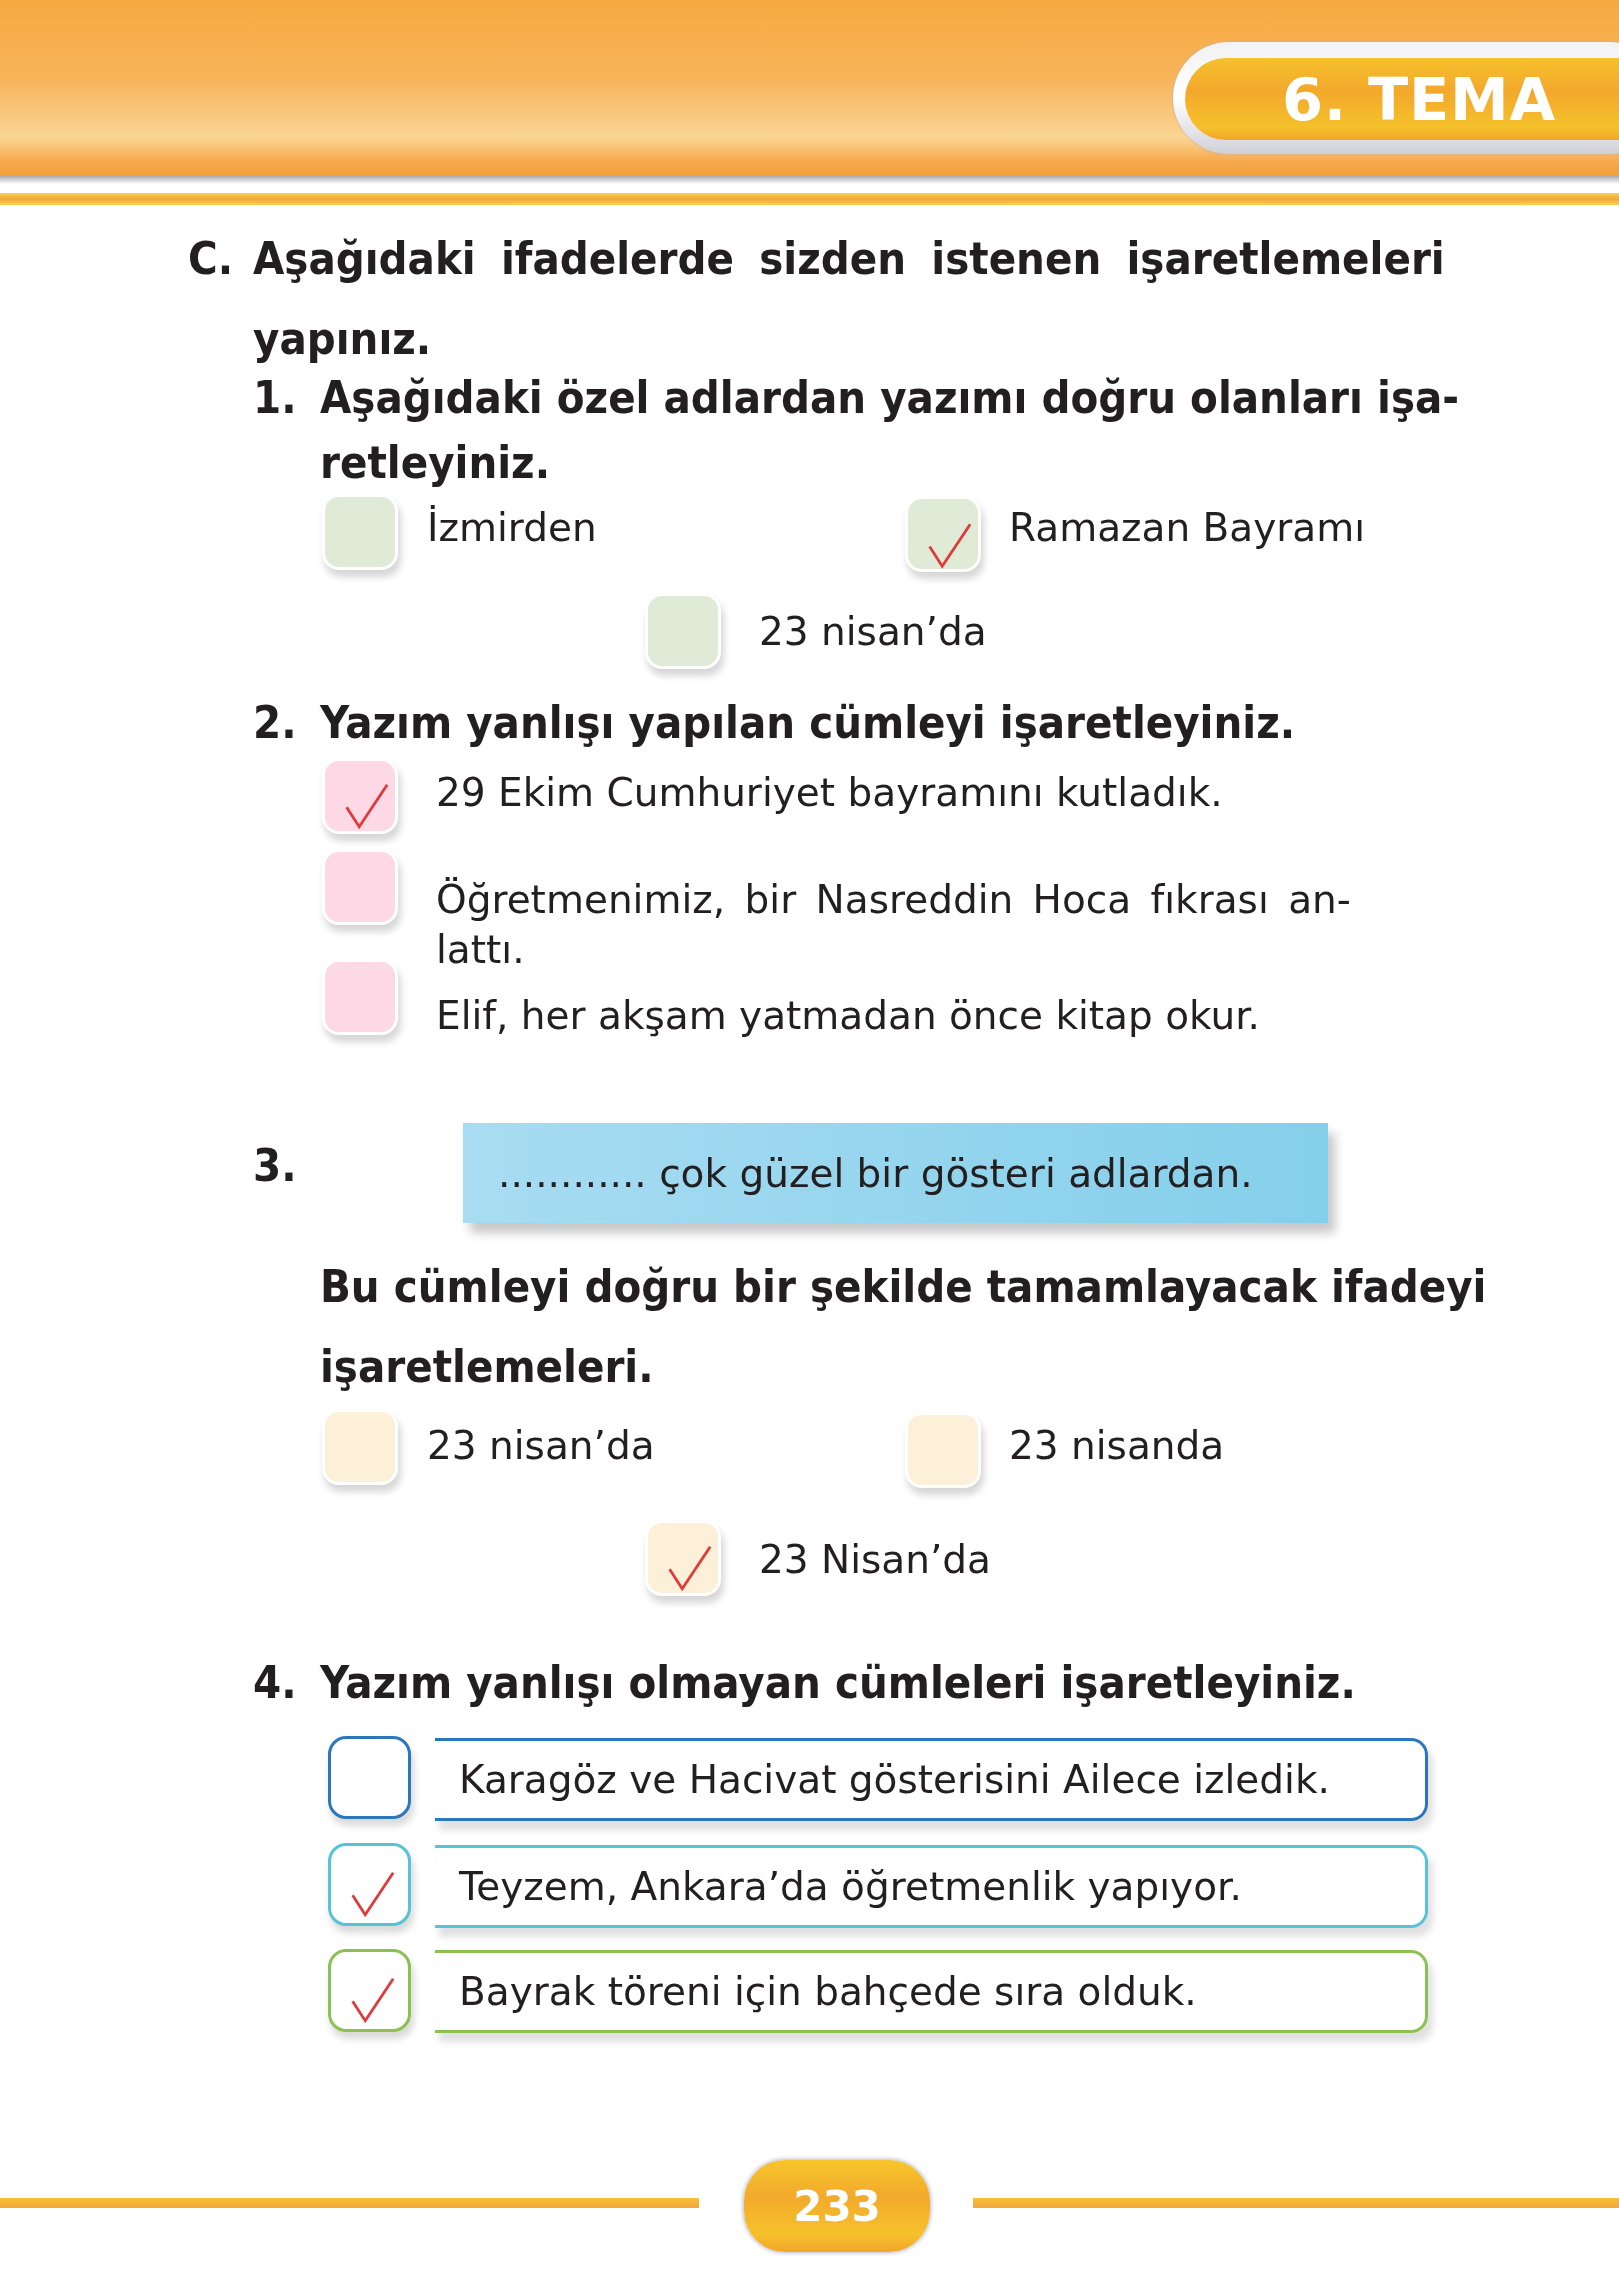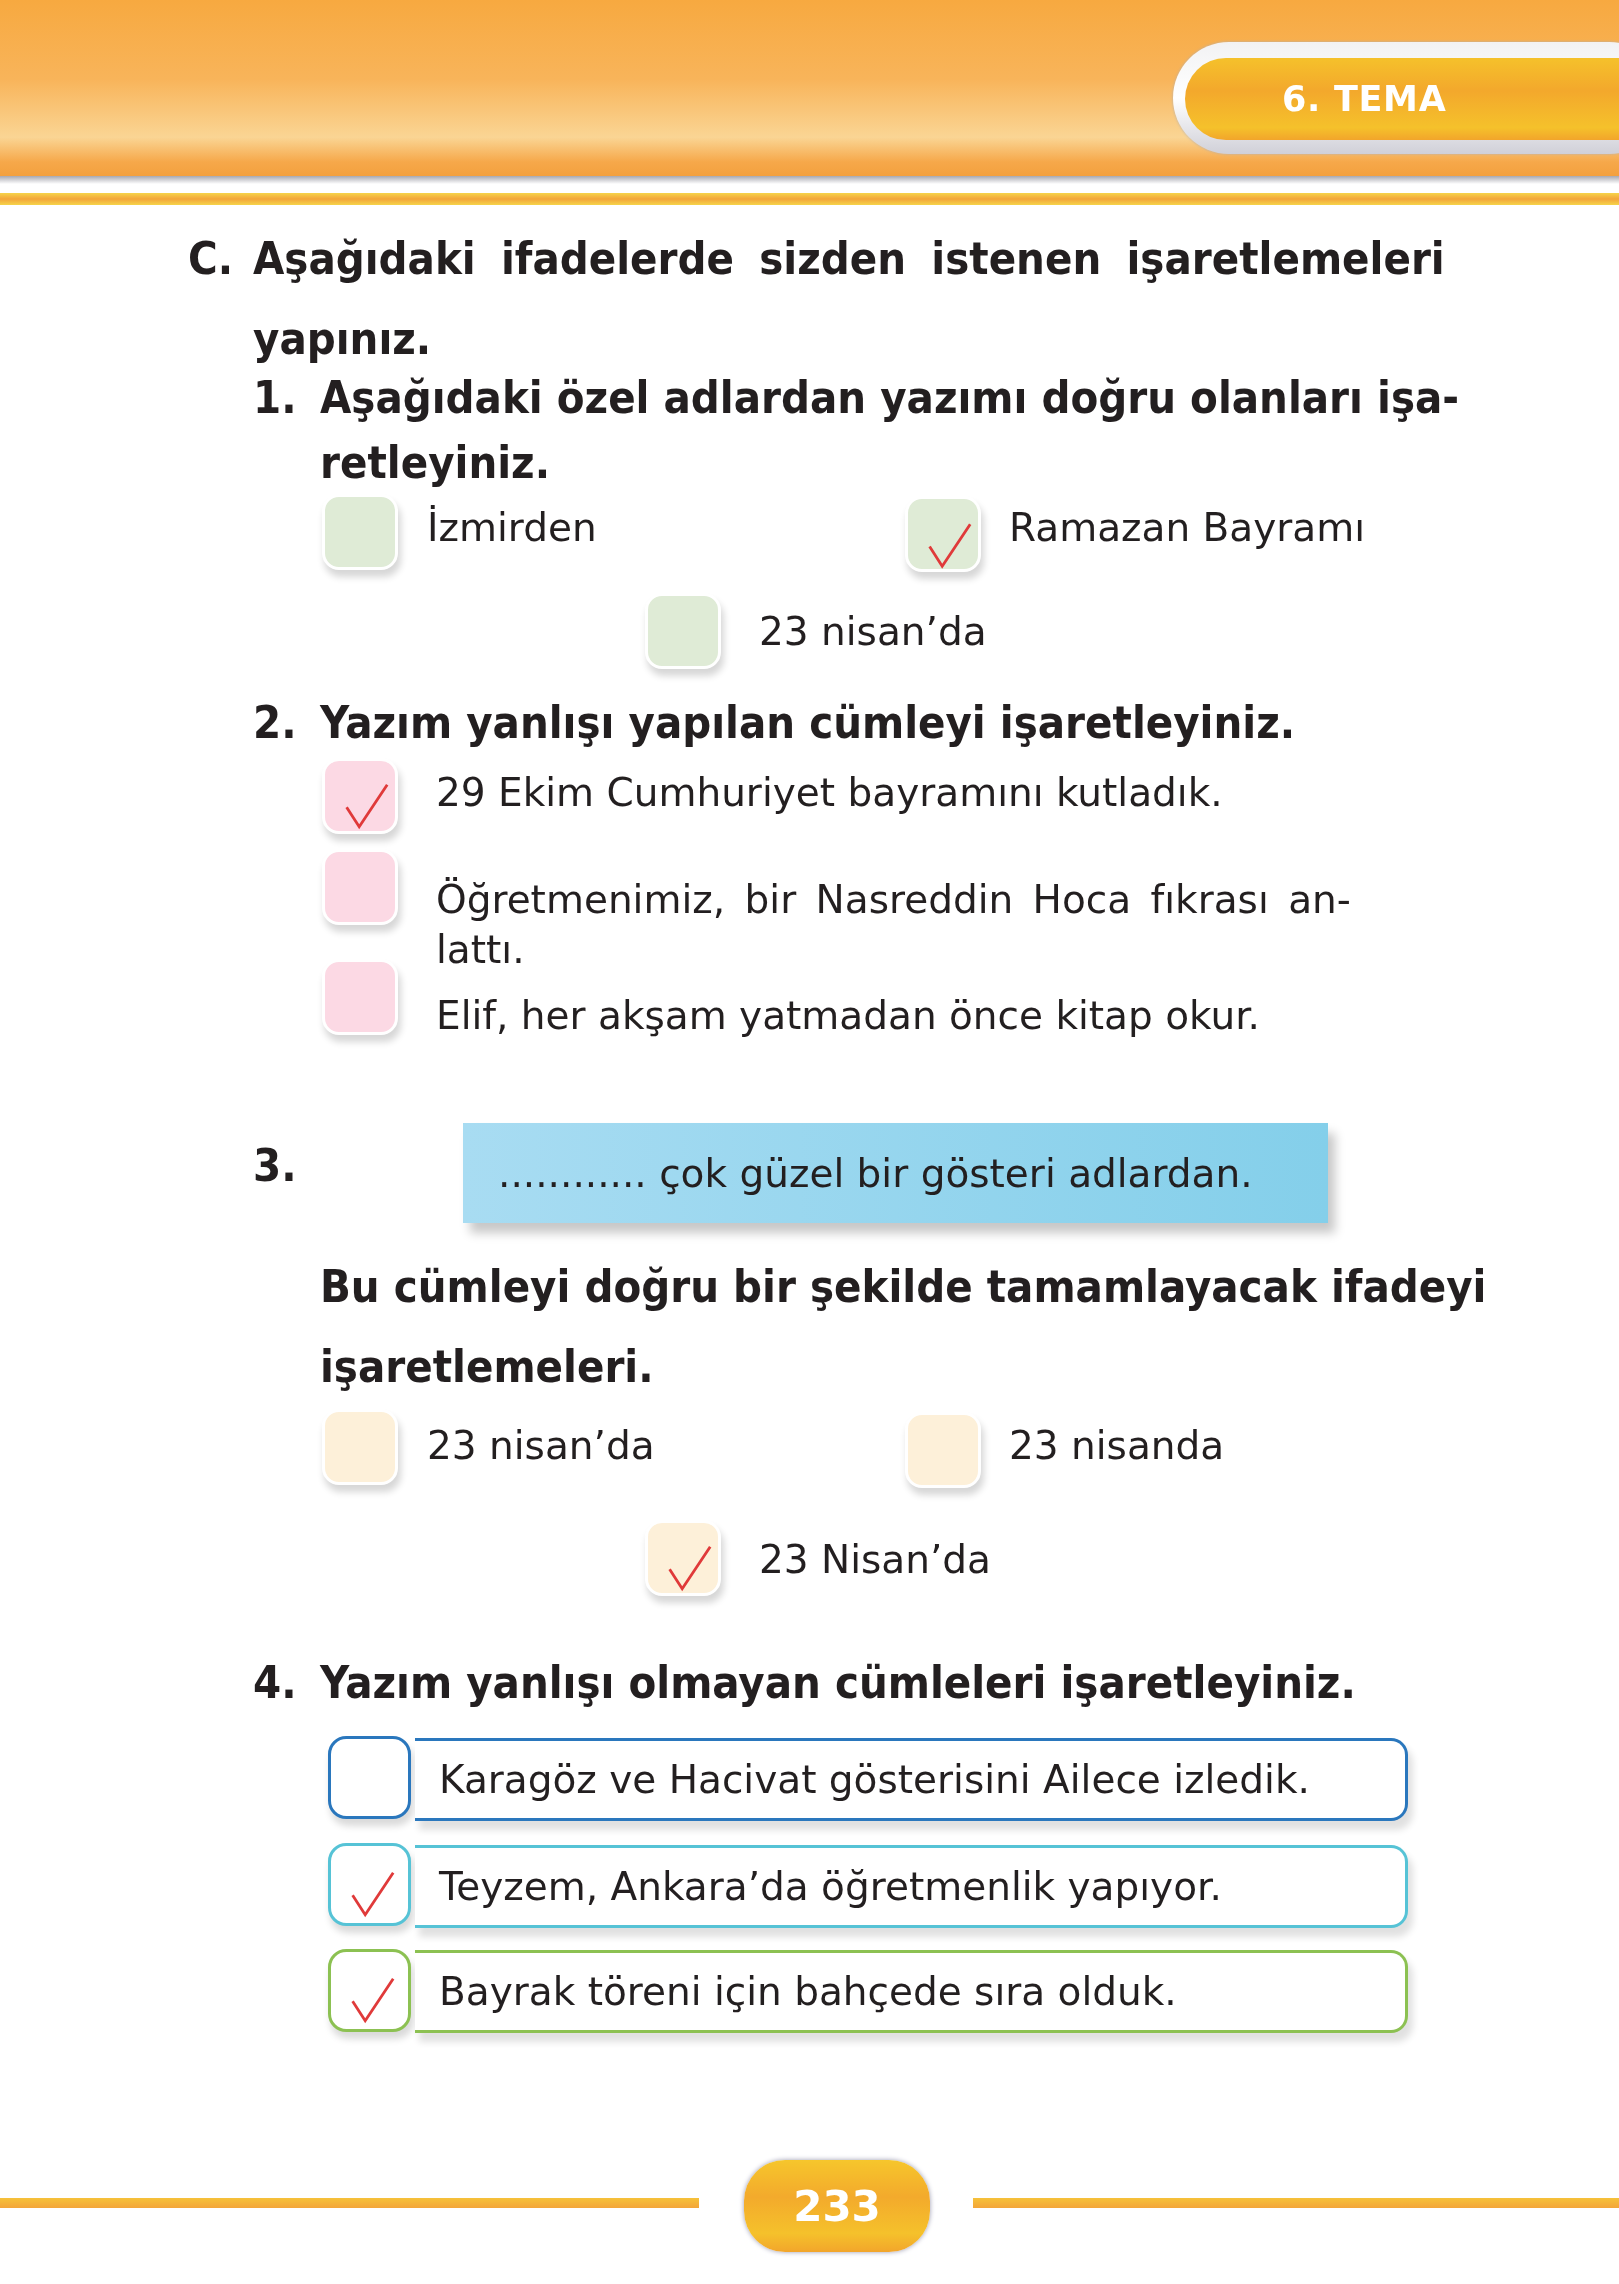--- a/index.html
+++ b/index.html
@@ -10,21 +10,21 @@
   .hdr-band { left:0; top:0; width:1620px; height:176px;
     background:linear-gradient(180deg,#f7a940 0%,#f8b45a 45%,#fad594 78%,#f6a84a 92%,#f3a03e 100%); }
   .hdr-shadow { left:0; top:176px; width:1620px; height:8.4px; background:linear-gradient(180deg,#a8a8b0,#ffffff); }
   .hdr-line { left:0; top:193px; width:1620px; height:12px;
     background:linear-gradient(180deg,#f6d44a,#f3a53a 50%,#f6d44a); }
   .tema-outer { left:1173px; top:42px; width:492px; height:112px; border-radius:56px;
     background:linear-gradient(180deg,#f2f2f4,#ffffff 50%,#d0d0d8); box-shadow:0 0 2.8px #b0b0b8; }
   .tema-inner { left:1185px; top:58px; width:492px; height:82px; border-radius:41px;
     background:linear-gradient(180deg,#f5c12b 0%,#f3a82c 40%,#f5c12b 85%,#f2a52b 100%);
     display:flex; align-items:center; padding-left:97px; box-sizing:border-box; }
-  .tema-text { font-family:"DejaVu Sans", sans-serif; font-weight:bold; font-size:35px; color:#ffffff; letter-spacing:0.7px; }
+  .tema-text { font-family:"DejaVu Sans", sans-serif; font-weight:bold; font-size:59px; color:#ffffff; letter-spacing:0.7px; }
   
   .t { white-space:nowrap; }
   .bold { font-weight:bold; font-family:"DejaVu Sans Condensed","DejaVu Sans", sans-serif; }
   .h-main { font-size:45px; letter-spacing:0px; }
   .reg { font-size:39px; font-weight:normal; }
   
   .cb { width:76px; height:76px; border-radius:17px; box-sizing:border-box;
         border:3.5px solid #ffffff; box-shadow:2.8px 7px 7px rgba(0,0,0,0.16); }
   .cb-green { background:#dfebd6; }
   .cb-pink { background:#fcd9e4; }
@@ -32,21 +32,21 @@
   .check { position:absolute; left:15.5px; top:21px; width:49px; height:49px; }
   
   .banner { left:463px; top:1123px; width:865px; height:100px;
     background:linear-gradient(90deg,#a8dcf2,#84cfea); box-shadow:7px 9.8px 9.8px rgba(0,0,0,0.22);
     display:flex; align-items:center; padding-left:35px; box-sizing:border-box; }
   
   .row-cb { width:83px; height:83px; border-radius:18.3px; box-sizing:border-box; background:#ffffff;
             border:3.5px solid; box-shadow:2.1px 7px 7px rgba(0,0,0,0.15); }
   .row-box { height:83px; border:3.5px solid; border-left:none; border-radius:0 17px 17px 0; box-sizing:border-box;
              background:#ffffff; box-shadow:4.2px 8.4px 7px rgba(0,0,0,0.12);
-             display:flex; align-items:center; padding-left:24px; }
+             display:flex; align-items:center; padding-left:24px;margin-left:20px; }
   
   .foot-line { height:9.8px; background:linear-gradient(180deg,#f6c23a,#f3a53a); top:2198px; }
   .page-pill { left:744px; top:2160px; width:186px; height:92px; border-radius:41px;
     background:linear-gradient(180deg,#f6c62c 0%,#f3aa2c 40%,#f5c12b 80%,#f2a52b 100%);
     box-shadow:0 0 5.6px #9a9ab0; display:flex; align-items:center; justify-content:center; }
   .page-num { font-weight:bold; font-size:42px; color:#ffffff; }
 </style>
 </head>
 <body>
 

